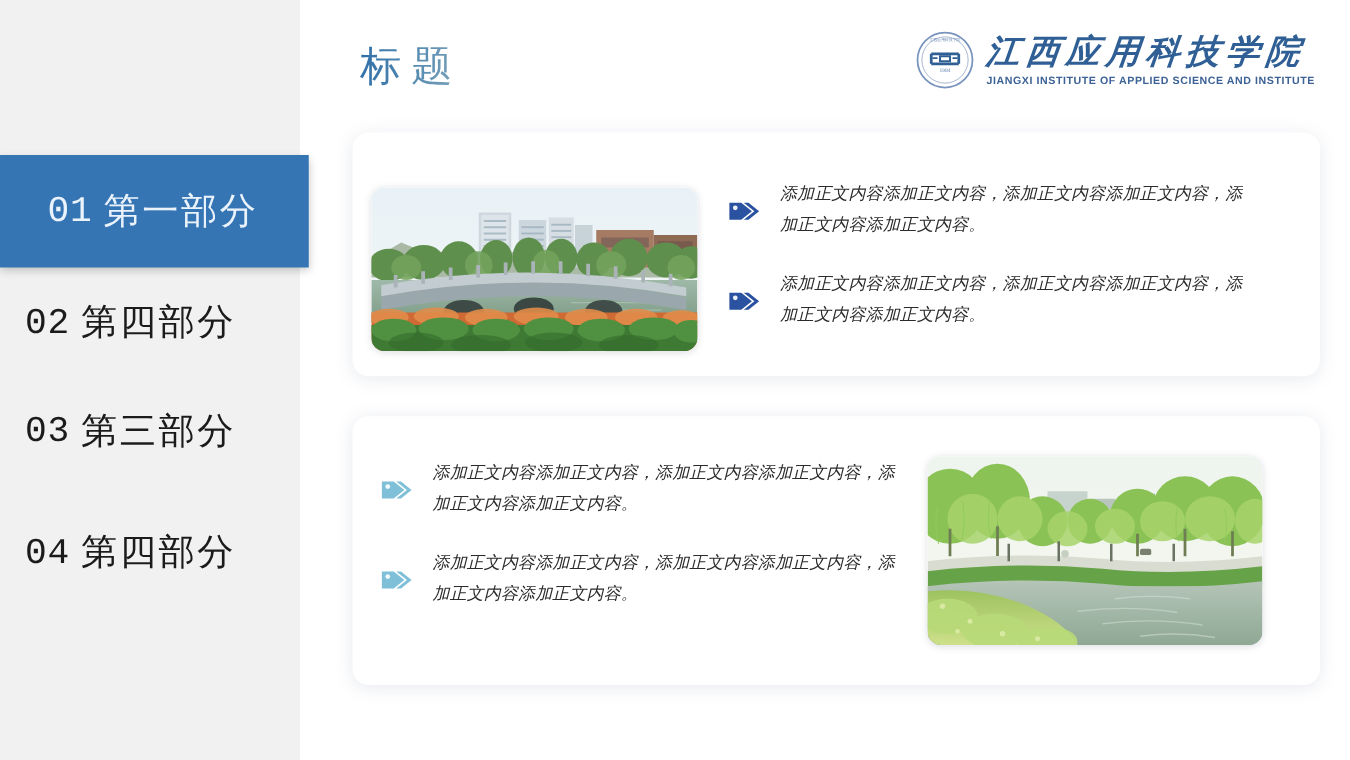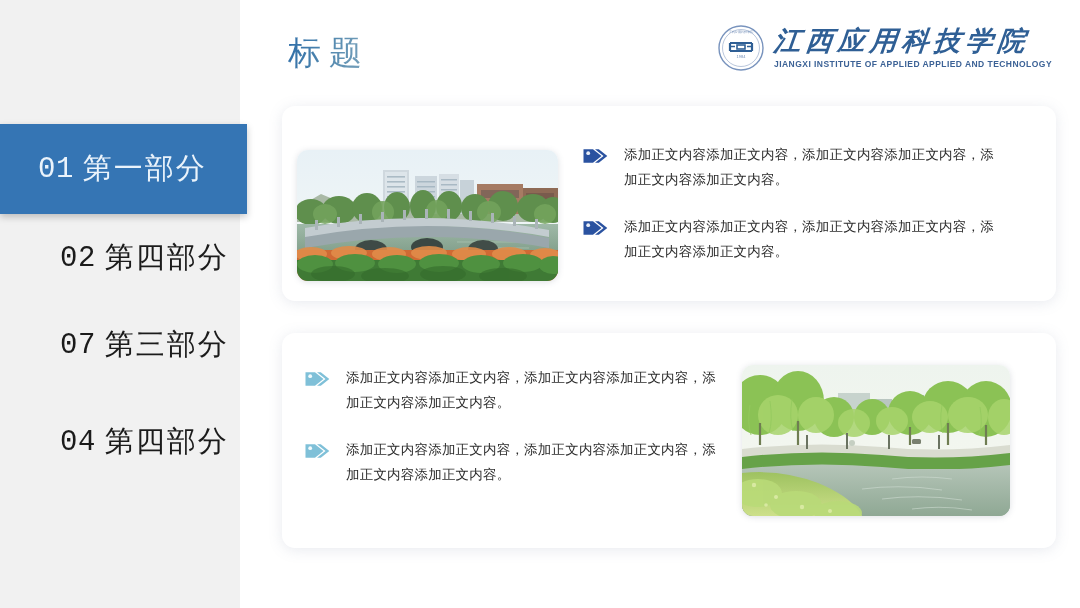--- a/index.html
+++ b/index.html
@@ -34,21 +34,21 @@
   }
 
   .nav-item {
     position: absolute;
     left: 0;
     width: 212px;
     height: 44px;
     display: flex;
     align-items: center;
     box-sizing: border-box;
-    padding-left: 60px;
+    padding-left: 20px;
     font-family: "Liberation Serif", "DejaVu Serif", serif;
     font-size: 29px;
     letter-spacing: 1px;
     color: #1b1b1b;
     white-space: nowrap;
   }
 
   .nav-item .num {
     font-family: Liberation Mono, monospace;
     margin-right: 9px;
@@ -184,22 +184,23 @@
   }
 
   #text-bottom {
     left: 22px;
     top: 32px;
     width: 420px;
   }
 
   .bullet {
     display: flex;
-    align-items: flex-start;
+    align-items: center;
     margin-bottom: 22px;
+    font-style: italic;
   }
 
   .bullet:last-child { margin-bottom: 0; }
 
   .tag-icon {
     flex: 0 0 28px;
     width: 28px;
     height: 20px;
     margin-top: 4px;
     margin-right: 14px;
@@ -226,21 +227,21 @@
       <span class="num">01</span>
       <span class="lbl">第一部分</span>
     </div>
 
     <div class="nav-item" style="top:236px;">
       <span class="num">02</span>
       <span class="lbl">第四部分</span>
     </div>
 
     <div class="nav-item" style="top:323px;">
-      <span class="num">07</span>
+      <span class="num">03</span>
       <span class="lbl">第三部分</span>
     </div>
 
     <div class="nav-item" style="top:409px;margin-top:11px;">
       <span class="num">04</span>
       <span class="lbl">第四部分</span>
     </div>
 
   </div>
 
@@ -255,21 +256,21 @@
         <rect x="20" y="21" width="8" height="4" fill="none" stroke="#2f5f95" stroke-width="1.6"></rect>
         <path d="M18 22.5 h-4 M34 22.5 h-4" stroke="#2f5f95" stroke-width="1.4"></path>
         <text x="24" y="33.6" font-size="4" fill="#6d8ab5" text-anchor="middle" font-family="Liberation Sans, sans-serif">1984</text>
         <g fill="#6d8ab5" font-size="3.1" font-family="Liberation Sans, sans-serif">
           <text x="24" y="8.6" text-anchor="middle">江西应用科技学院</text>
         </g>
       </svg>
     </div>
     <div class="wordmark">
       <div class="cn">江西应用科技学院</div>
-      <div class="en">JIANGXI INSTITUTE OF APPLIED APPLIED AND TECHNOLOGY</div>
+      <div class="en">JIANGXI INSTITUTE OF APPLIED SCIENCE AND INSTITUTE</div>
     </div>
   </div>
 
   <div class="card" id="card-top">
 
     <div class="photo" id="photo-top">
       <svg viewBox="0 0 261 131" preserveAspectRatio="none" xmlns="http://www.w3.org/2000/svg">
         <defs>
           <linearGradient id="skyA" x1="0" y1="0" x2="0" y2="1">
             <stop offset="0" stop-color="#e8f1f6"></stop>

